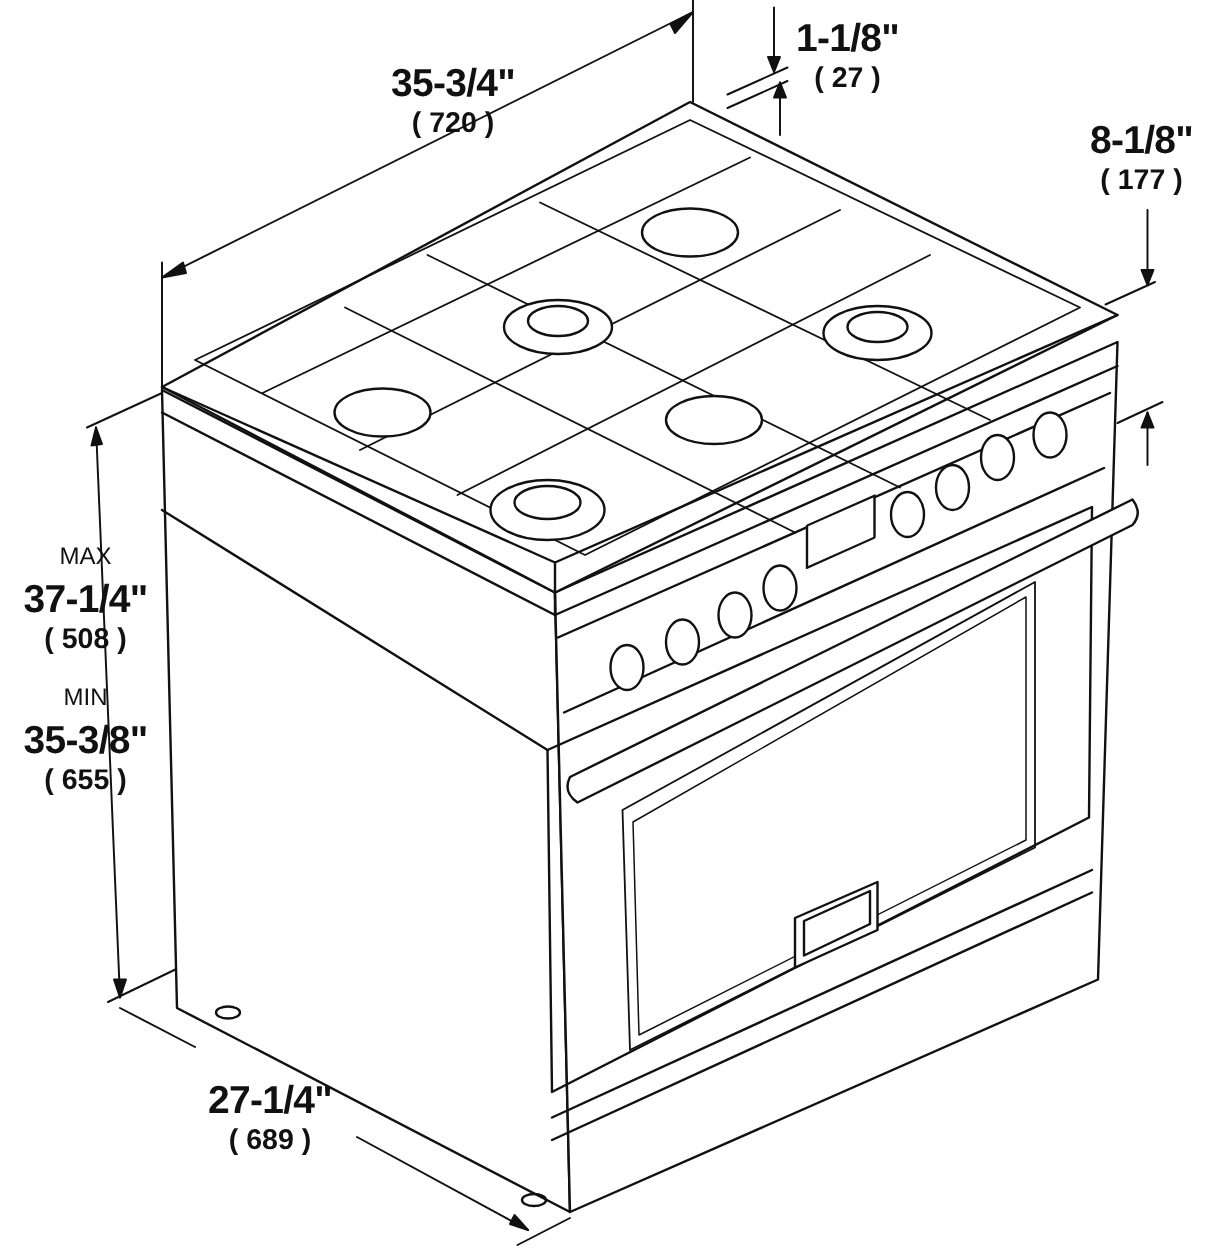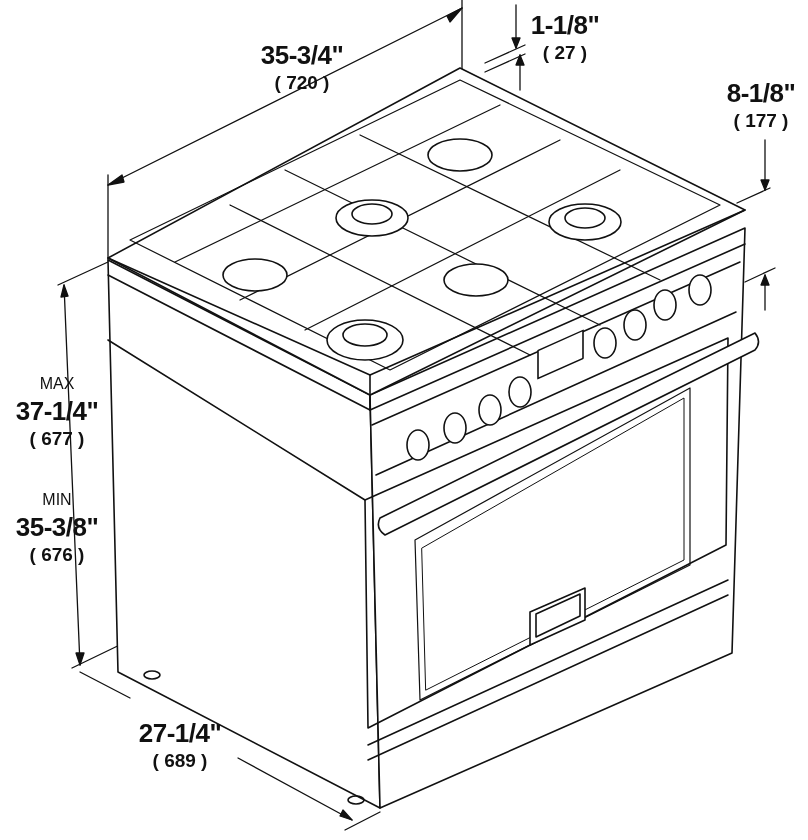--- a/index.html
+++ b/index.html
@@ -129,28 +129,28 @@
 <div class="dim" style="left:522px;top:12px;width:86px;">
   <span class="big">1-1/8"</span>
   <span class="mm">( 27 )</span>
 </div>
 
 <div class="dim" style="left:716px;top:80px;width:90px;">
   <span class="big">8-1/8"</span>
   <span class="mm">( 177 )</span>
 </div>
 
-<div class="dim" style="left:2px;top:376px;width:110px;">
+<div class="dim" style="left:2px;top:364px;width:110px;">
   <span class="tag">MAX</span>
   <span class="big">37-1/4"</span>
-  <span class="mm">( 677 )</span>
+  <span class="mm">( 508 )</span>
 </div>
 
-<div class="dim" style="left:2px;top:492px;width:110px;">
+<div class="dim" style="left:2px;top:458px;width:110px;">
   <span class="tag">MIN</span>
   <span class="big">35-3/8"</span>
-  <span class="mm">( 676 )</span>
+  <span class="mm">( 655 )</span>
 </div>
 
 <div class="dim" style="left:120px;top:720px;width:120px;">
   <span class="big">27-1/4"</span>
   <span class="mm">( 689 )</span>
 </div>
 
 </body></html>

